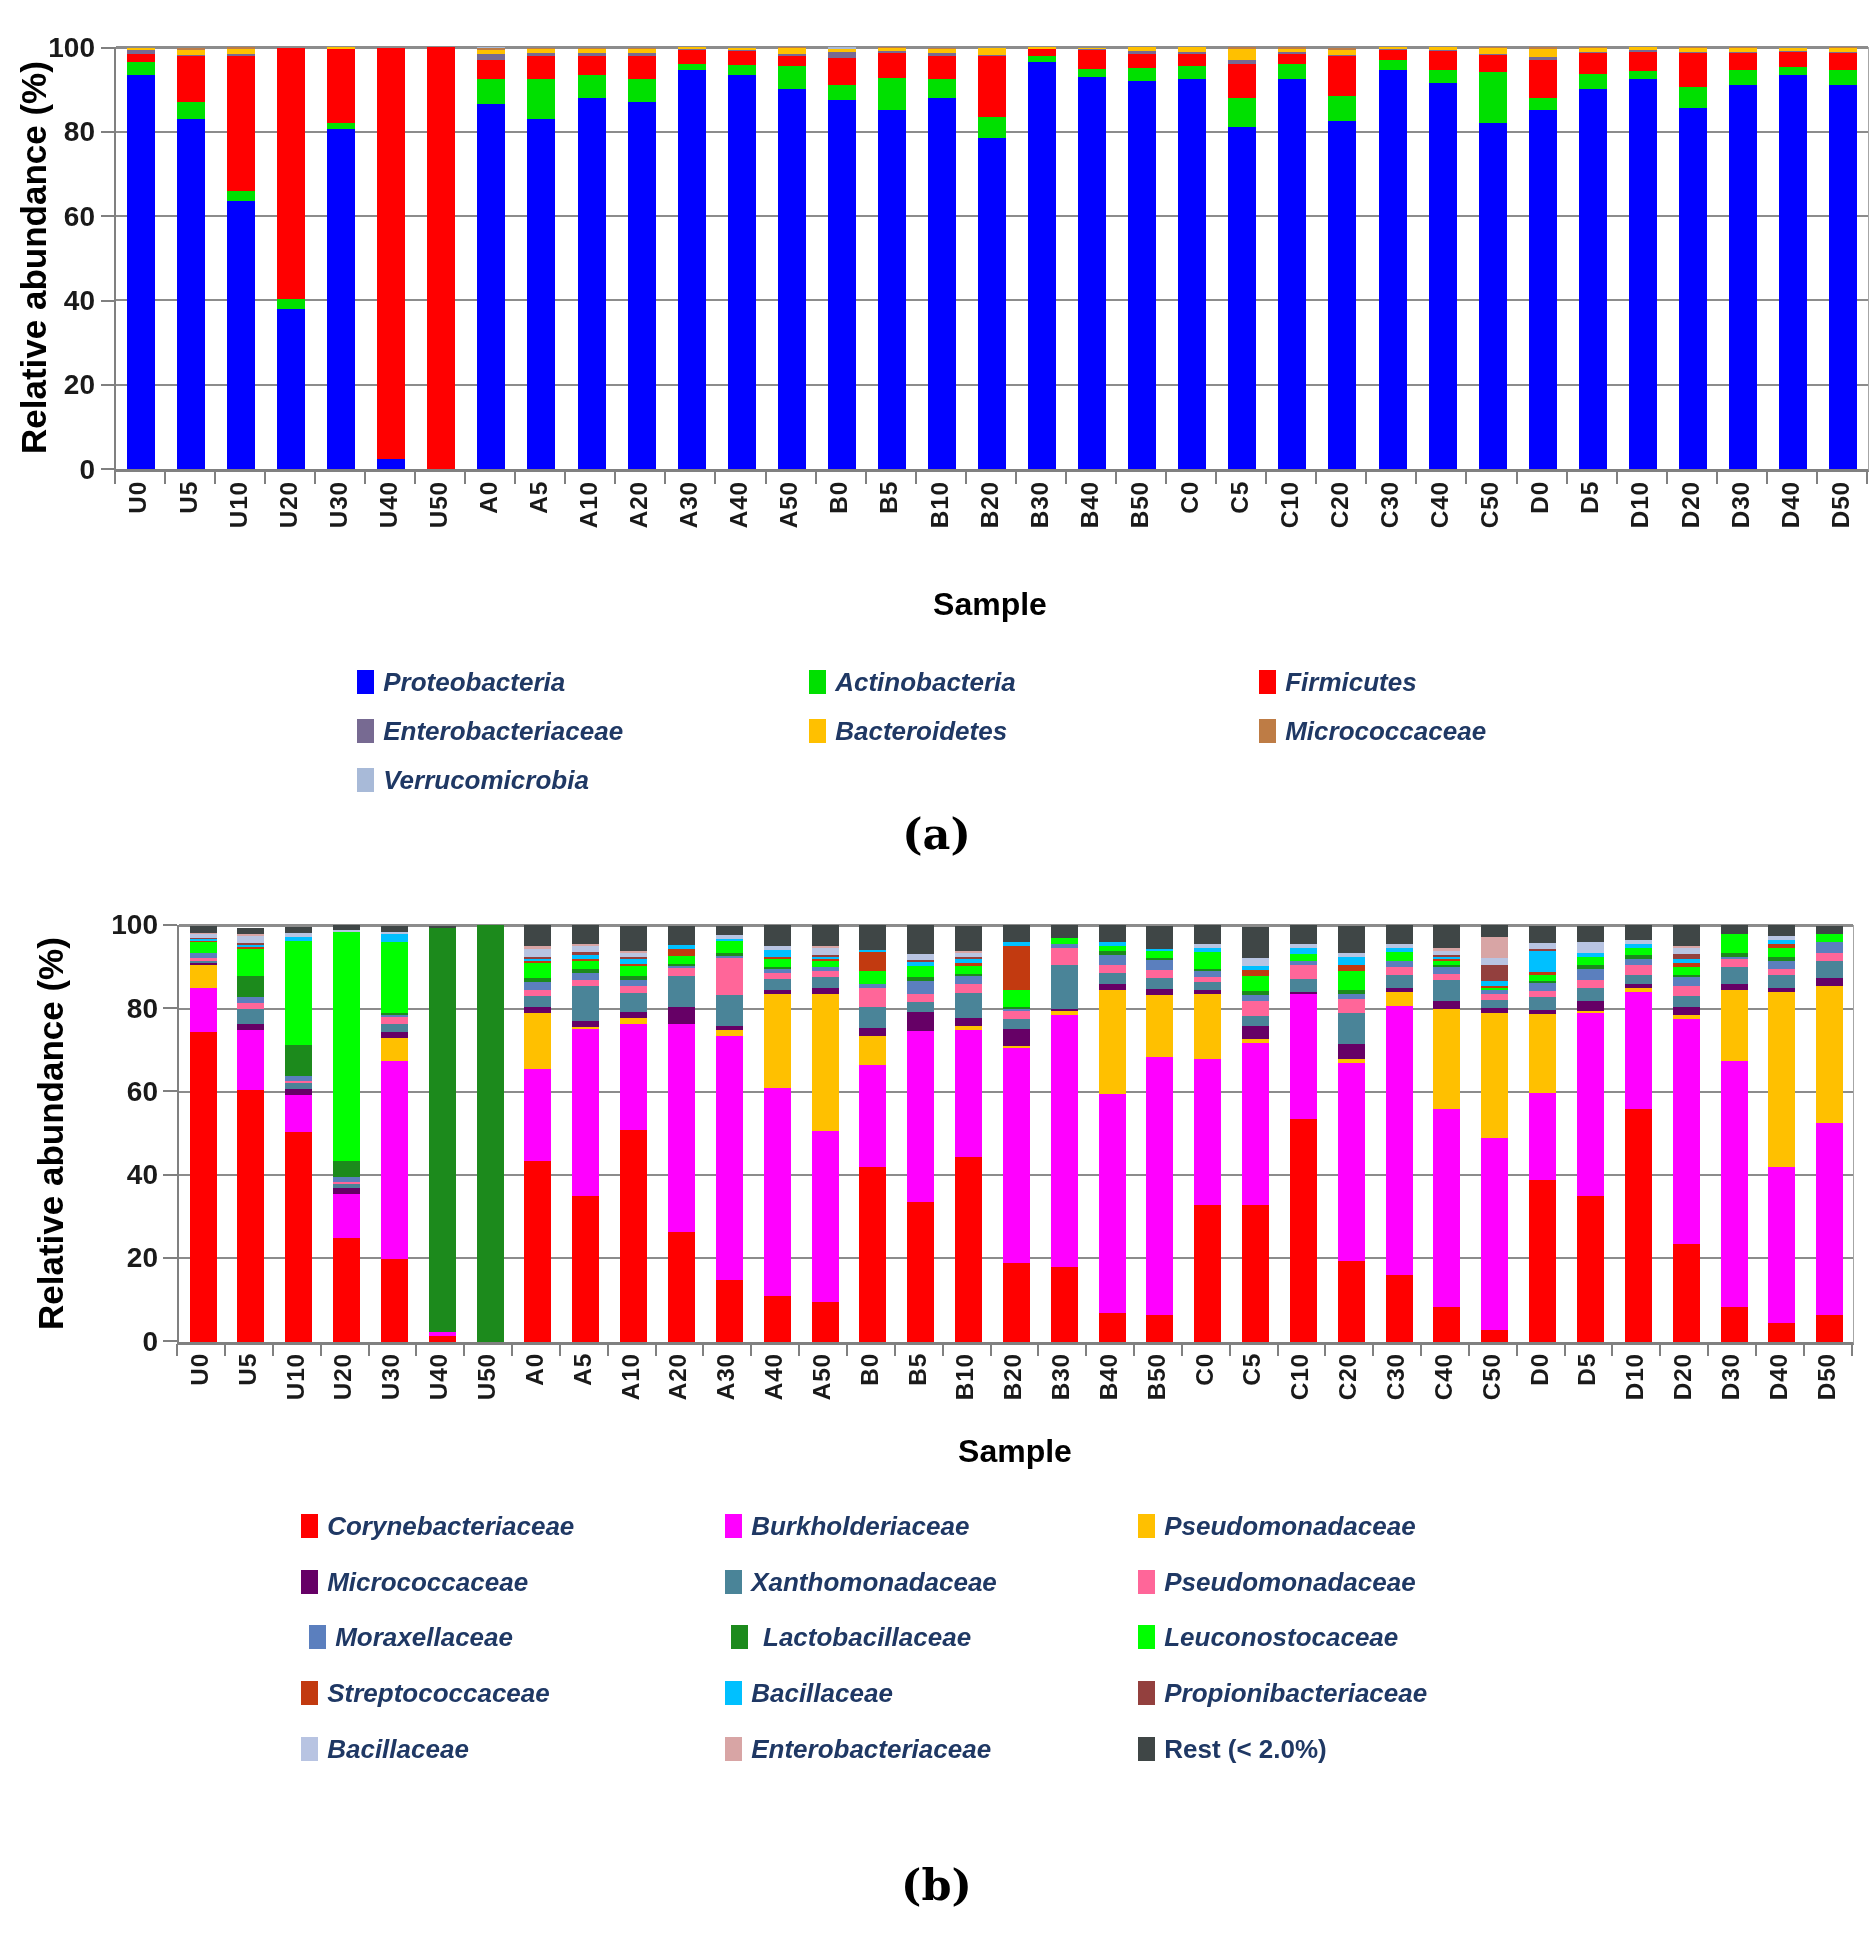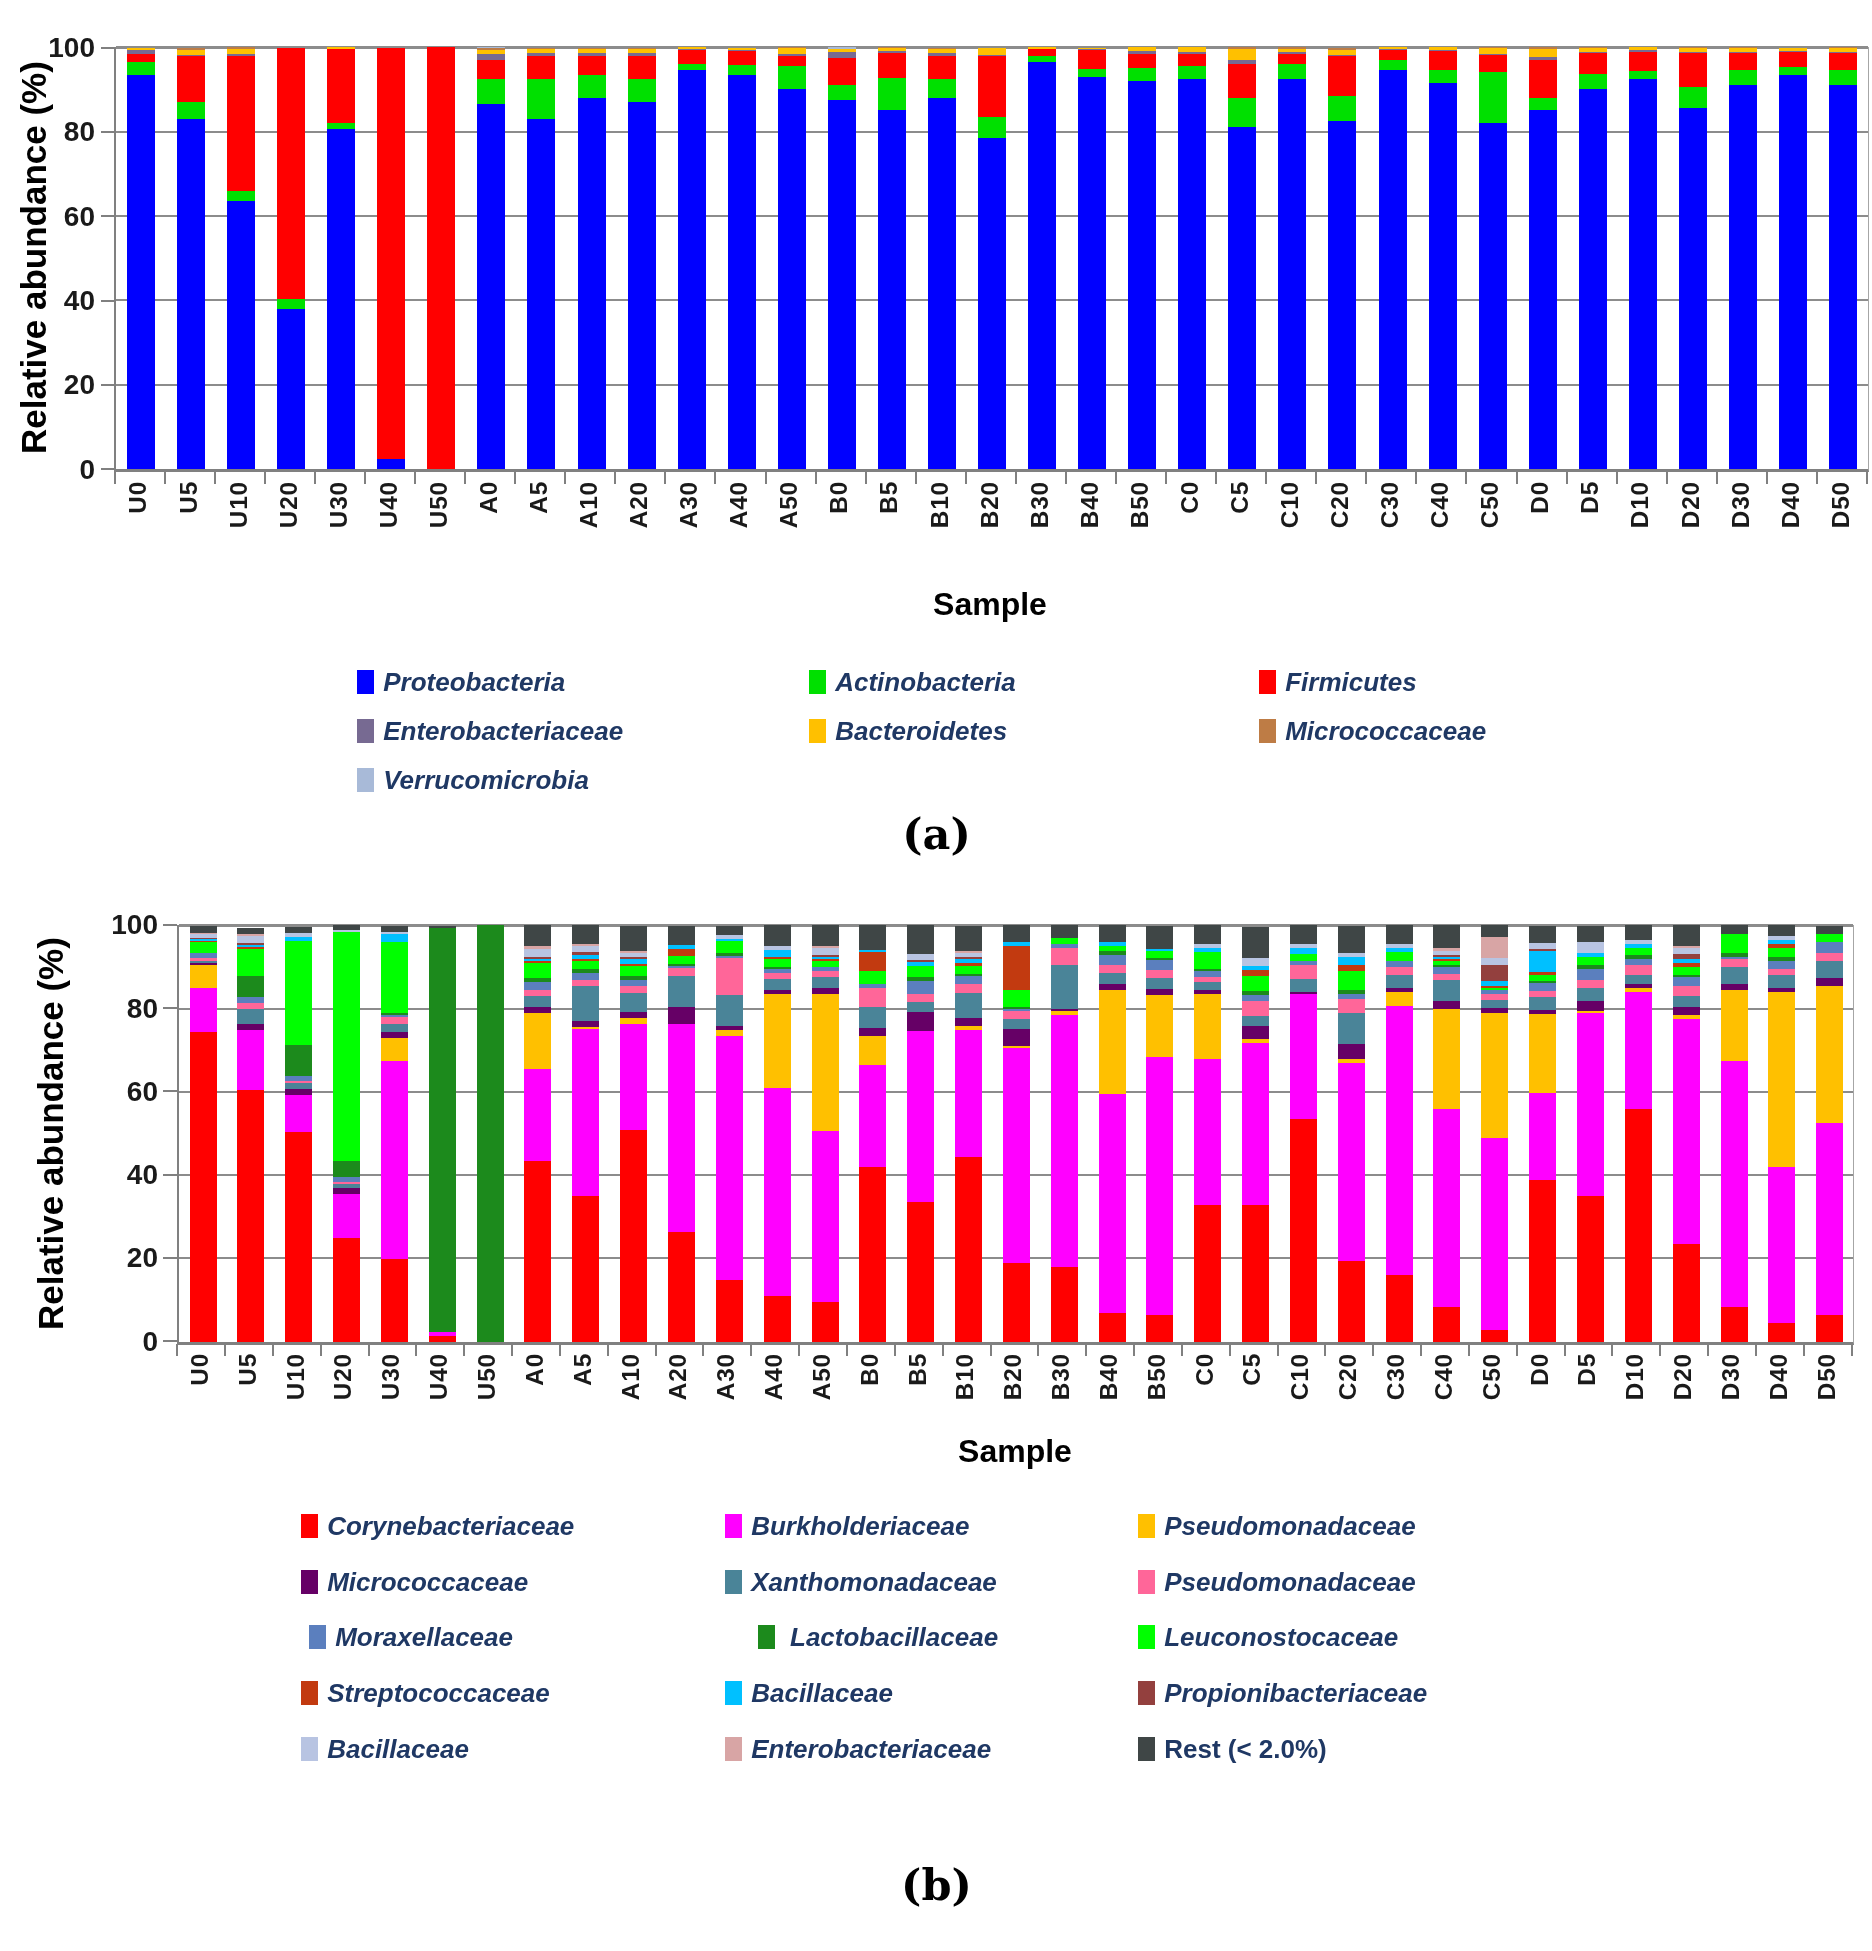--- a/index.html
+++ b/index.html
@@ -1093,21 +1093,21 @@
           <span class="legend-label">Xanthomonadaceae</span>
         </div>
         <div class="legend-item" style="left: 1138px; top: 1565px;">
           <span class="legend-swatch" style="background: rgb(255, 102, 153);"></span>
           <span class="legend-label">Pseudomonadaceae</span>
         </div>
         <div class="legend-item" style="left: 309px; top: 1620px;">
           <span class="legend-swatch" style="background: rgb(91, 127, 190);"></span>
           <span class="legend-label">Moraxellaceae</span>
         </div>
-        <div class="legend-item" style="left: 758px; top: 1620px; gap: 15px;">
+        <div class="legend-item" style="left: 731px; top: 1620px; gap: 15px;">
           <span class="legend-swatch" style="background: rgb(28, 138, 28);"></span>
           <span class="legend-label">Lactobacillaceae</span>
         </div>
         <div class="legend-item" style="left: 1138px; top: 1620px;">
           <span class="legend-swatch" style="background: rgb(0, 255, 0);"></span>
           <span class="legend-label">Leuconostocaceae</span>
         </div>
         <div class="legend-item" style="left: 301px; top: 1676px;">
           <span class="legend-swatch" style="background: rgb(194, 58, 16);"></span>
           <span class="legend-label">Streptococcaceae</span>

